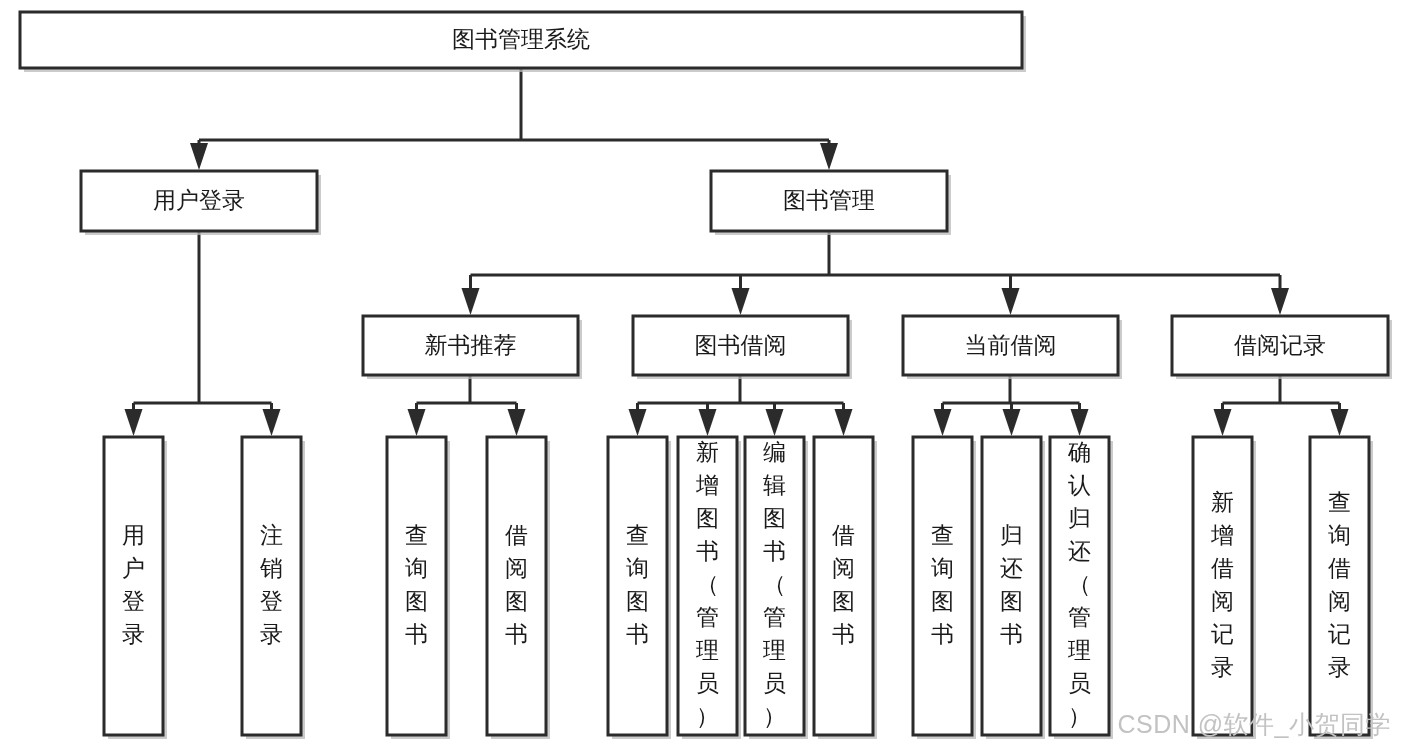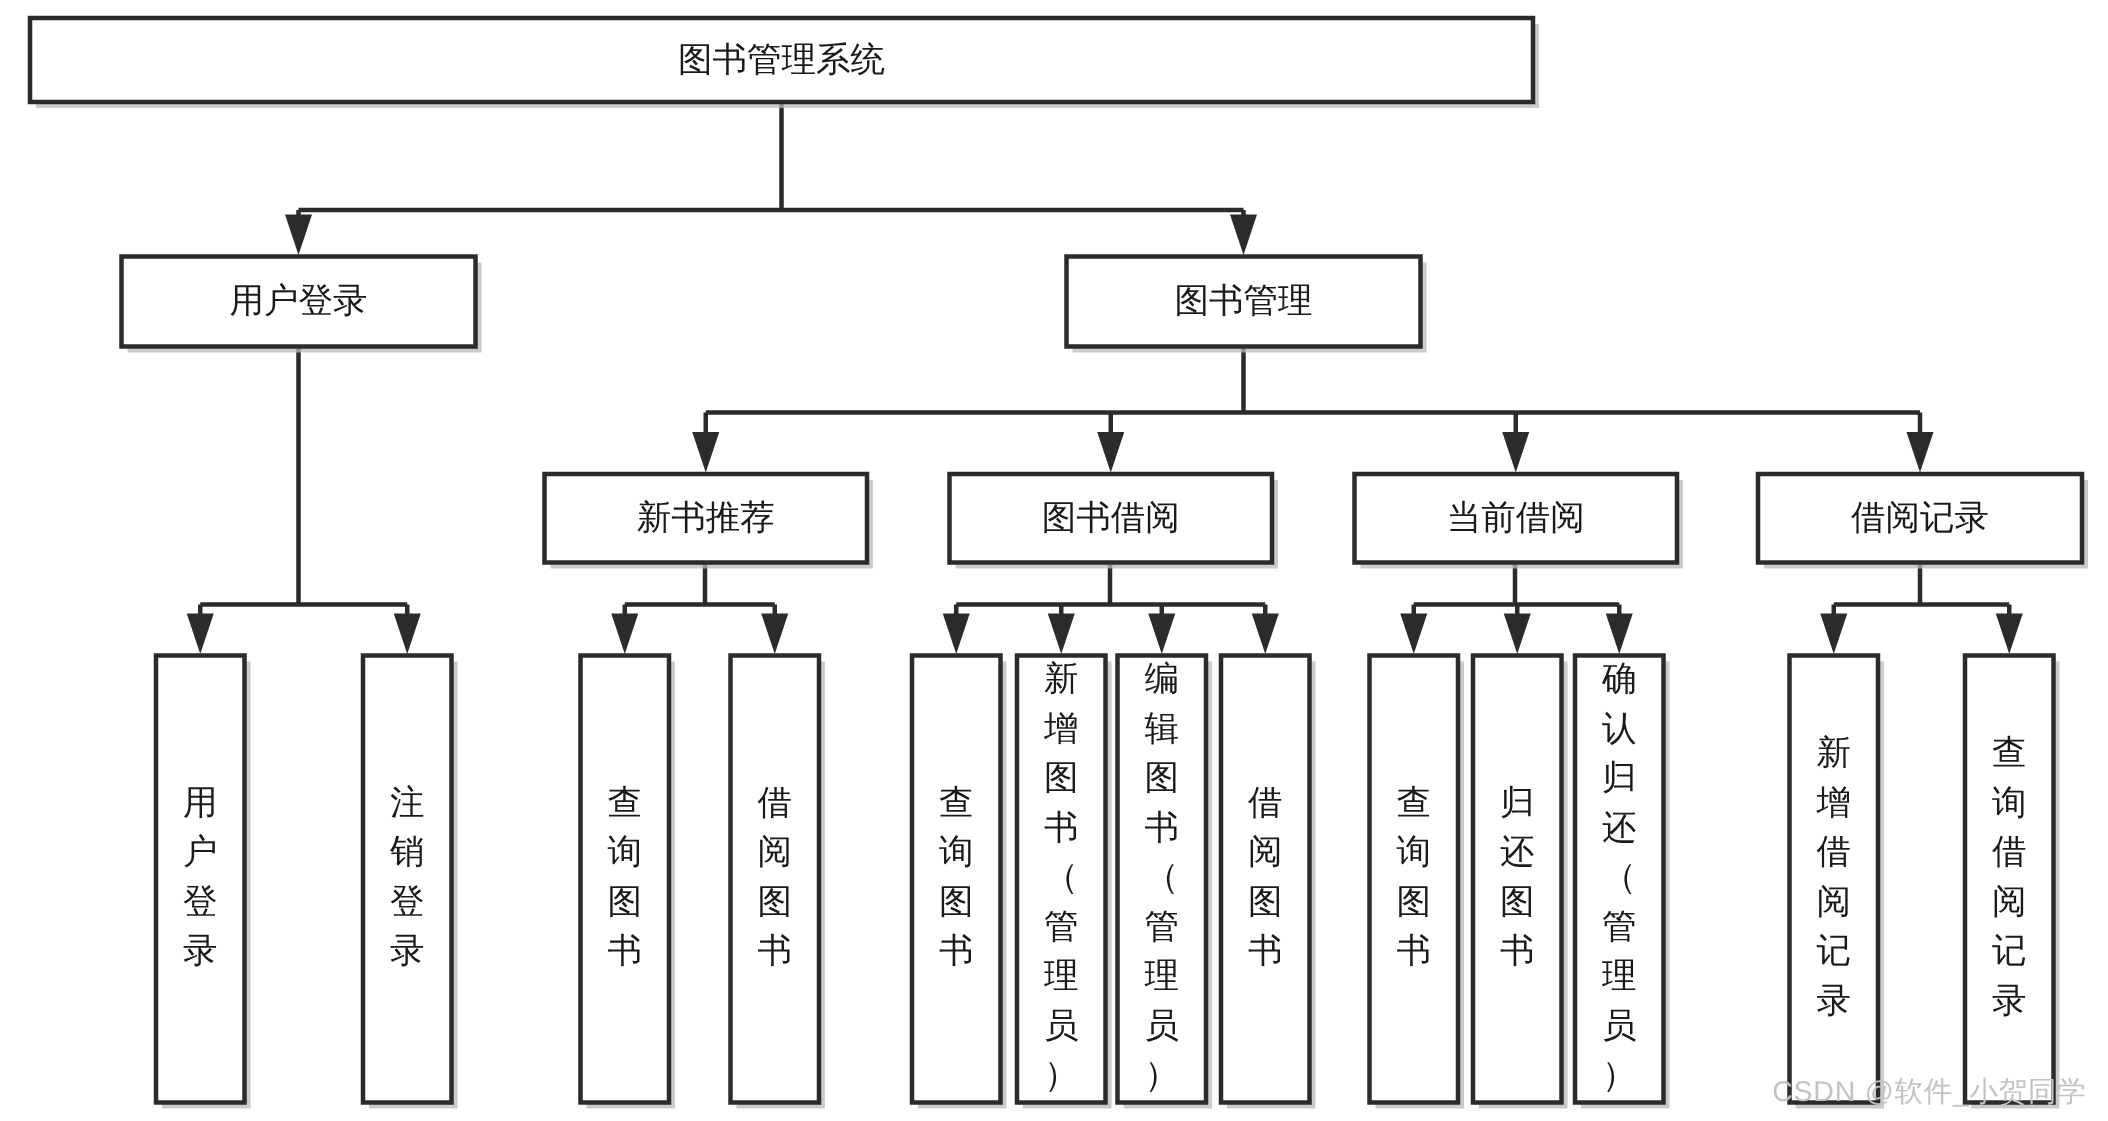--- a/index.html
+++ b/index.html
@@ -54,21 +54,21 @@
     font-family: "Liberation Sans", "DejaVu Sans", sans-serif;
     font-size: 23px;
     fill: #1a1a1a;
     text-anchor: middle;
   }
   .watermark {
     position: absolute;
     right: 14px;
     bottom: 6px;
     font-family: "Liberation Sans", "DejaVu Sans", sans-serif;
-    font-size: 19px;
+    font-size: 25px;
     color: #c2c2c2;
     letter-spacing: 0.5px;
     white-space: nowrap;
     pointer-events: none;
   }
 </style>
 </head>
 <body>
 
 <div id="diagram-root">

